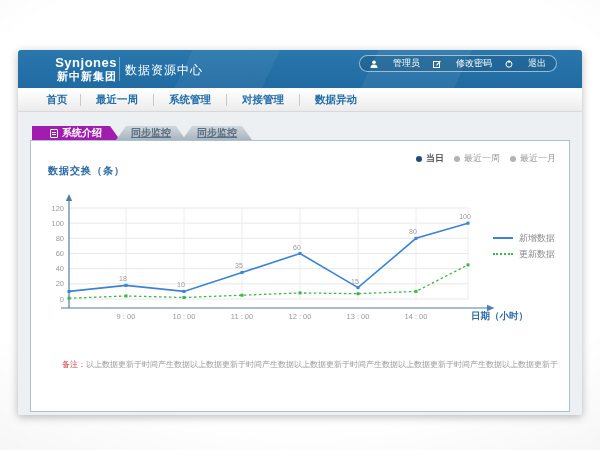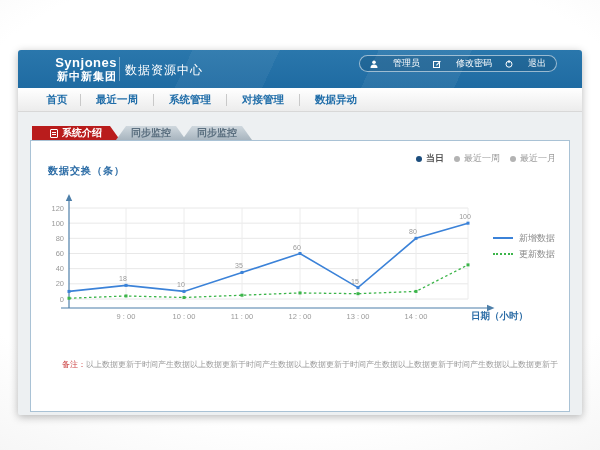--- a/index.html
+++ b/index.html
@@ -29,25 +29,25 @@
   .nav { position:absolute; left:0; top:38px; width:100%; height:24px;
          background:linear-gradient(180deg,#ffffff 0%,#ececec 100%);
          border-bottom:1px solid #d8d8d8; display:flex; align-items:center; padding-left:16px; }
   .nav .itm { width:46px; text-align:center; font-size:10.5px; font-weight:bold; color:#1e6ca8; }
   .nav .itm.wide { width:72px; }
   .nav .sep { width:1px; height:12px; background:#c9c9c9; }
   
   .tabs { position:absolute; left:14px; top:76px; height:14px; display:flex; }
   .tab { height:14px; display:flex; align-items:center; justify-content:center; gap:4px;
          font-size:10px; }
-  .tab.active { width:88px; background:#b91c1c; color:#fff; font-weight:bold;
+  .tab.active { width:88px; background:#a21caf; color:#fff; font-weight:bold;
          clip-path:polygon(0 0, calc(100% - 10px) 0, 100% 100%, 0 100%); }
   .tab.inactive { width:70px; margin-left:-4px; color:#5c7080; font-weight:bold;
          background:linear-gradient(180deg,#cfd8de,#a8b5bf);
-         clip-path:polygon(10px 0, calc(100% - 10px) 0, 100% 100%, 0 100%); }
+         clip-path:polygon(10px 0, calc(100% - 10px) 0, 100% 100%, 0 100%);text-decoration:underline; }
   .tab .ticon { width:8px; height:9px; border:1px solid #fff; border-radius:1px; position:relative; }
   .tab .ticon:before { content:""; position:absolute; left:1px; top:2px; width:4px; height:1px; background:#fff; box-shadow:0 2px 0 #fff; }
   
   .panel { position:absolute; left:12px; top:90px; width:540px; height:272px;
            background:#fff; border:1px solid #a9c2d5; }
   .radios { position:absolute; top:11px; right:13px; display:flex; gap:10px; align-items:center; }
   .radio { display:flex; align-items:center; gap:4px; font-size:9px; color:#999; }
   .radio .dot { width:6px; height:6px; border-radius:50%; background:#b3b3b3; }
   .radio.sel { color:#555;font-weight:bold; }
   .radio.sel .dot { background:#1c4d7d; }

